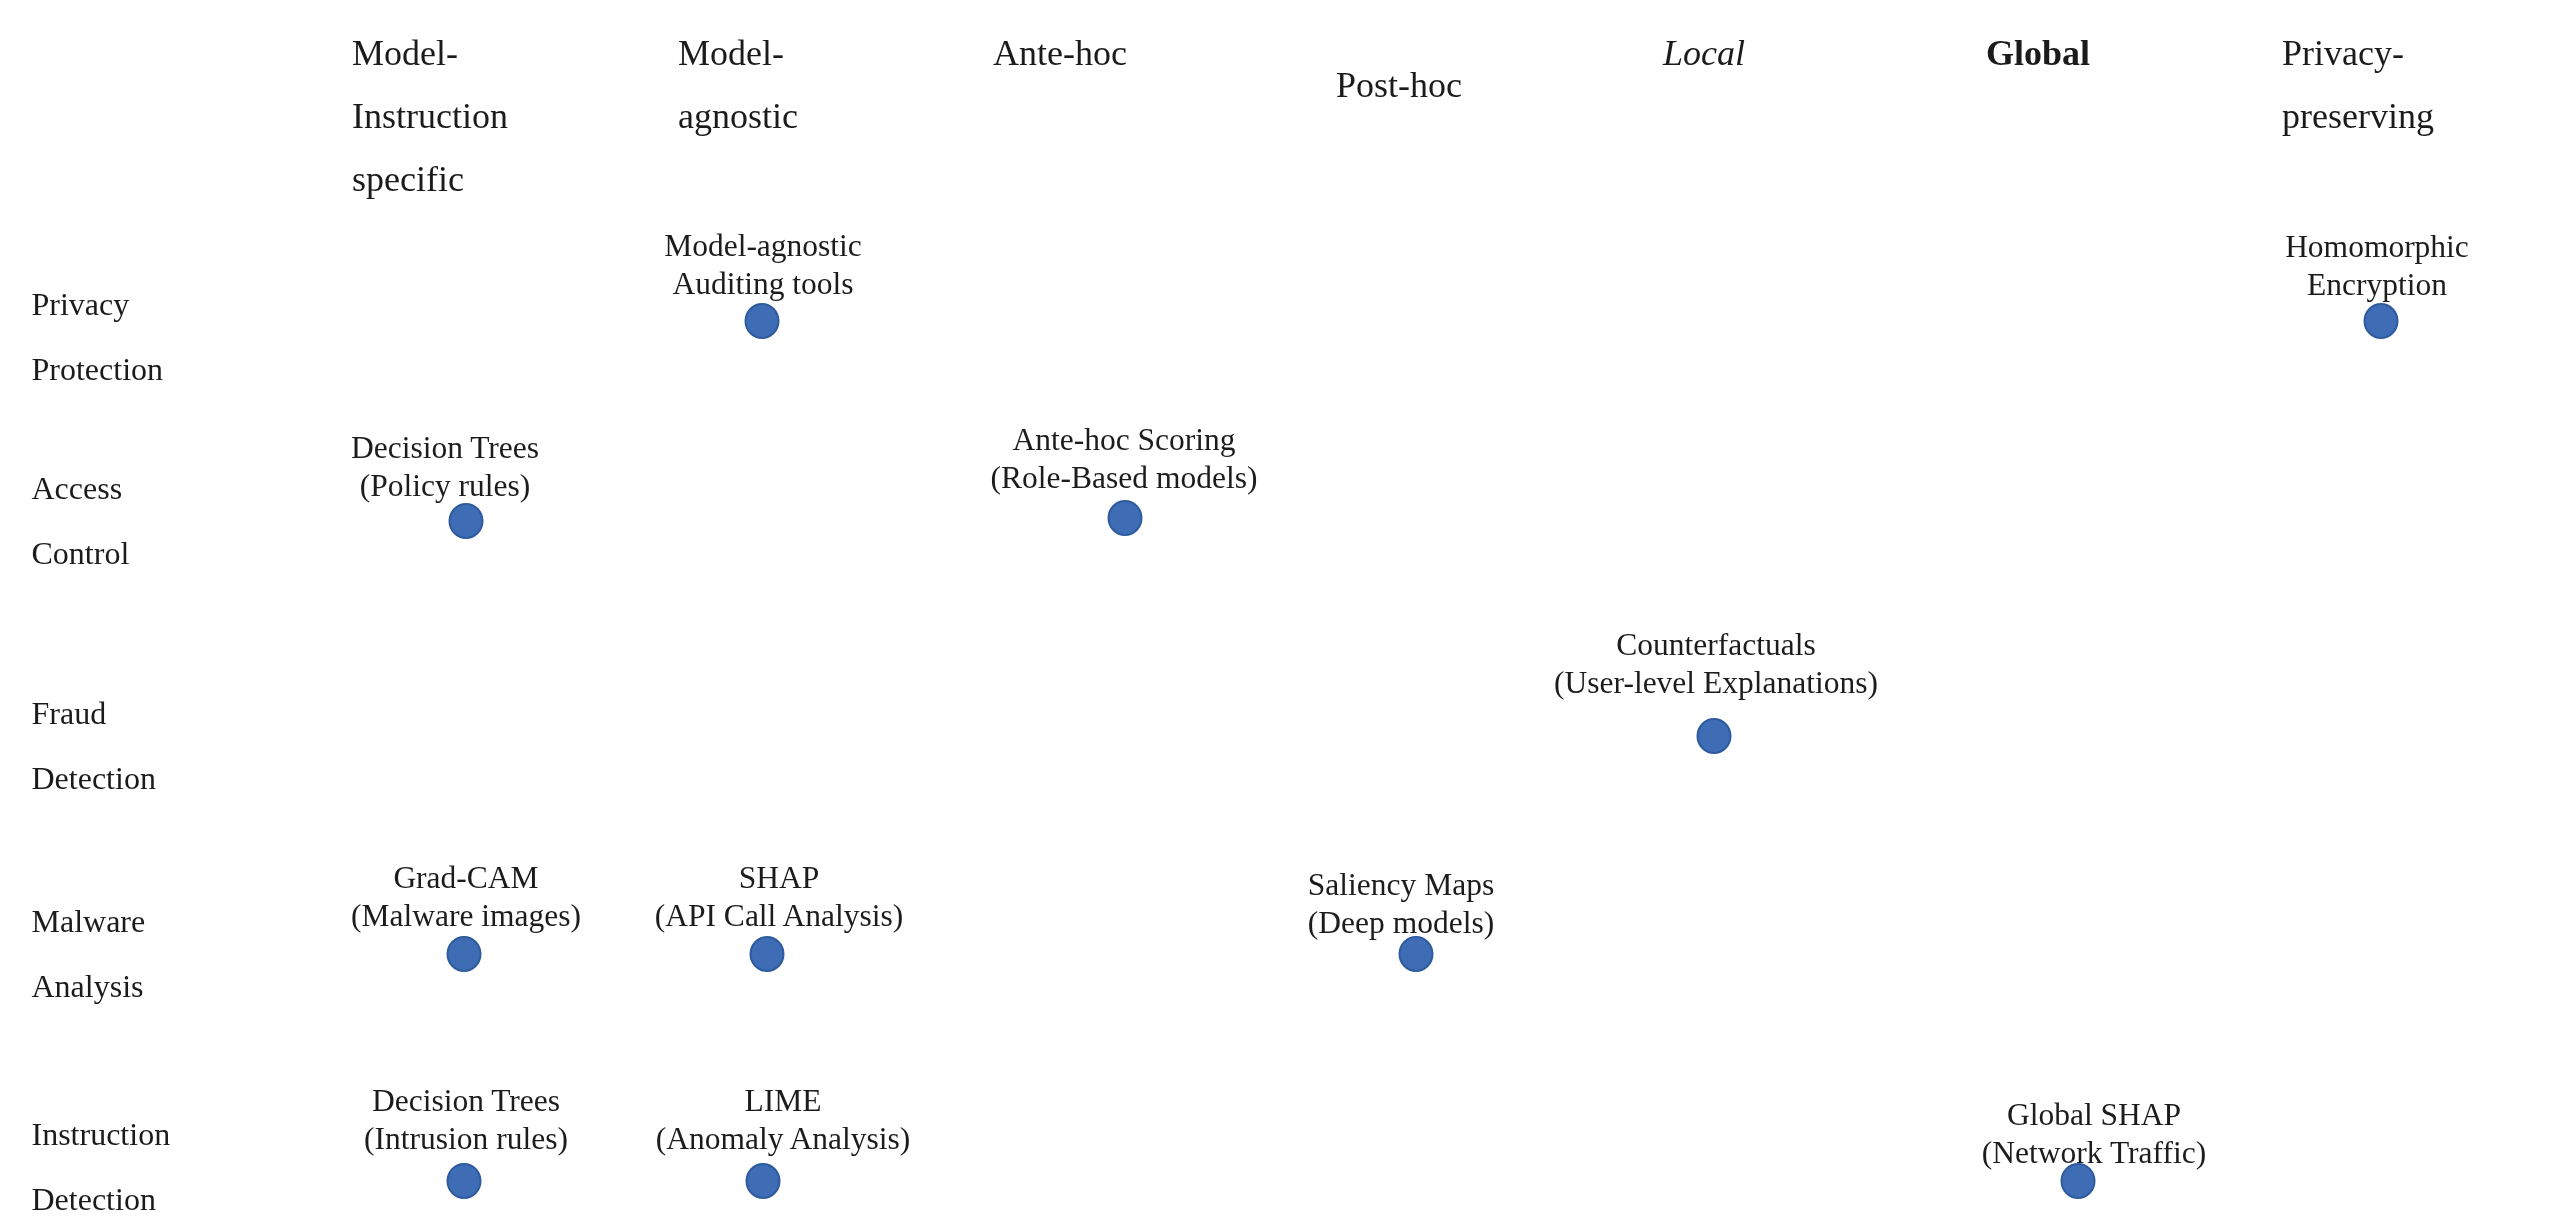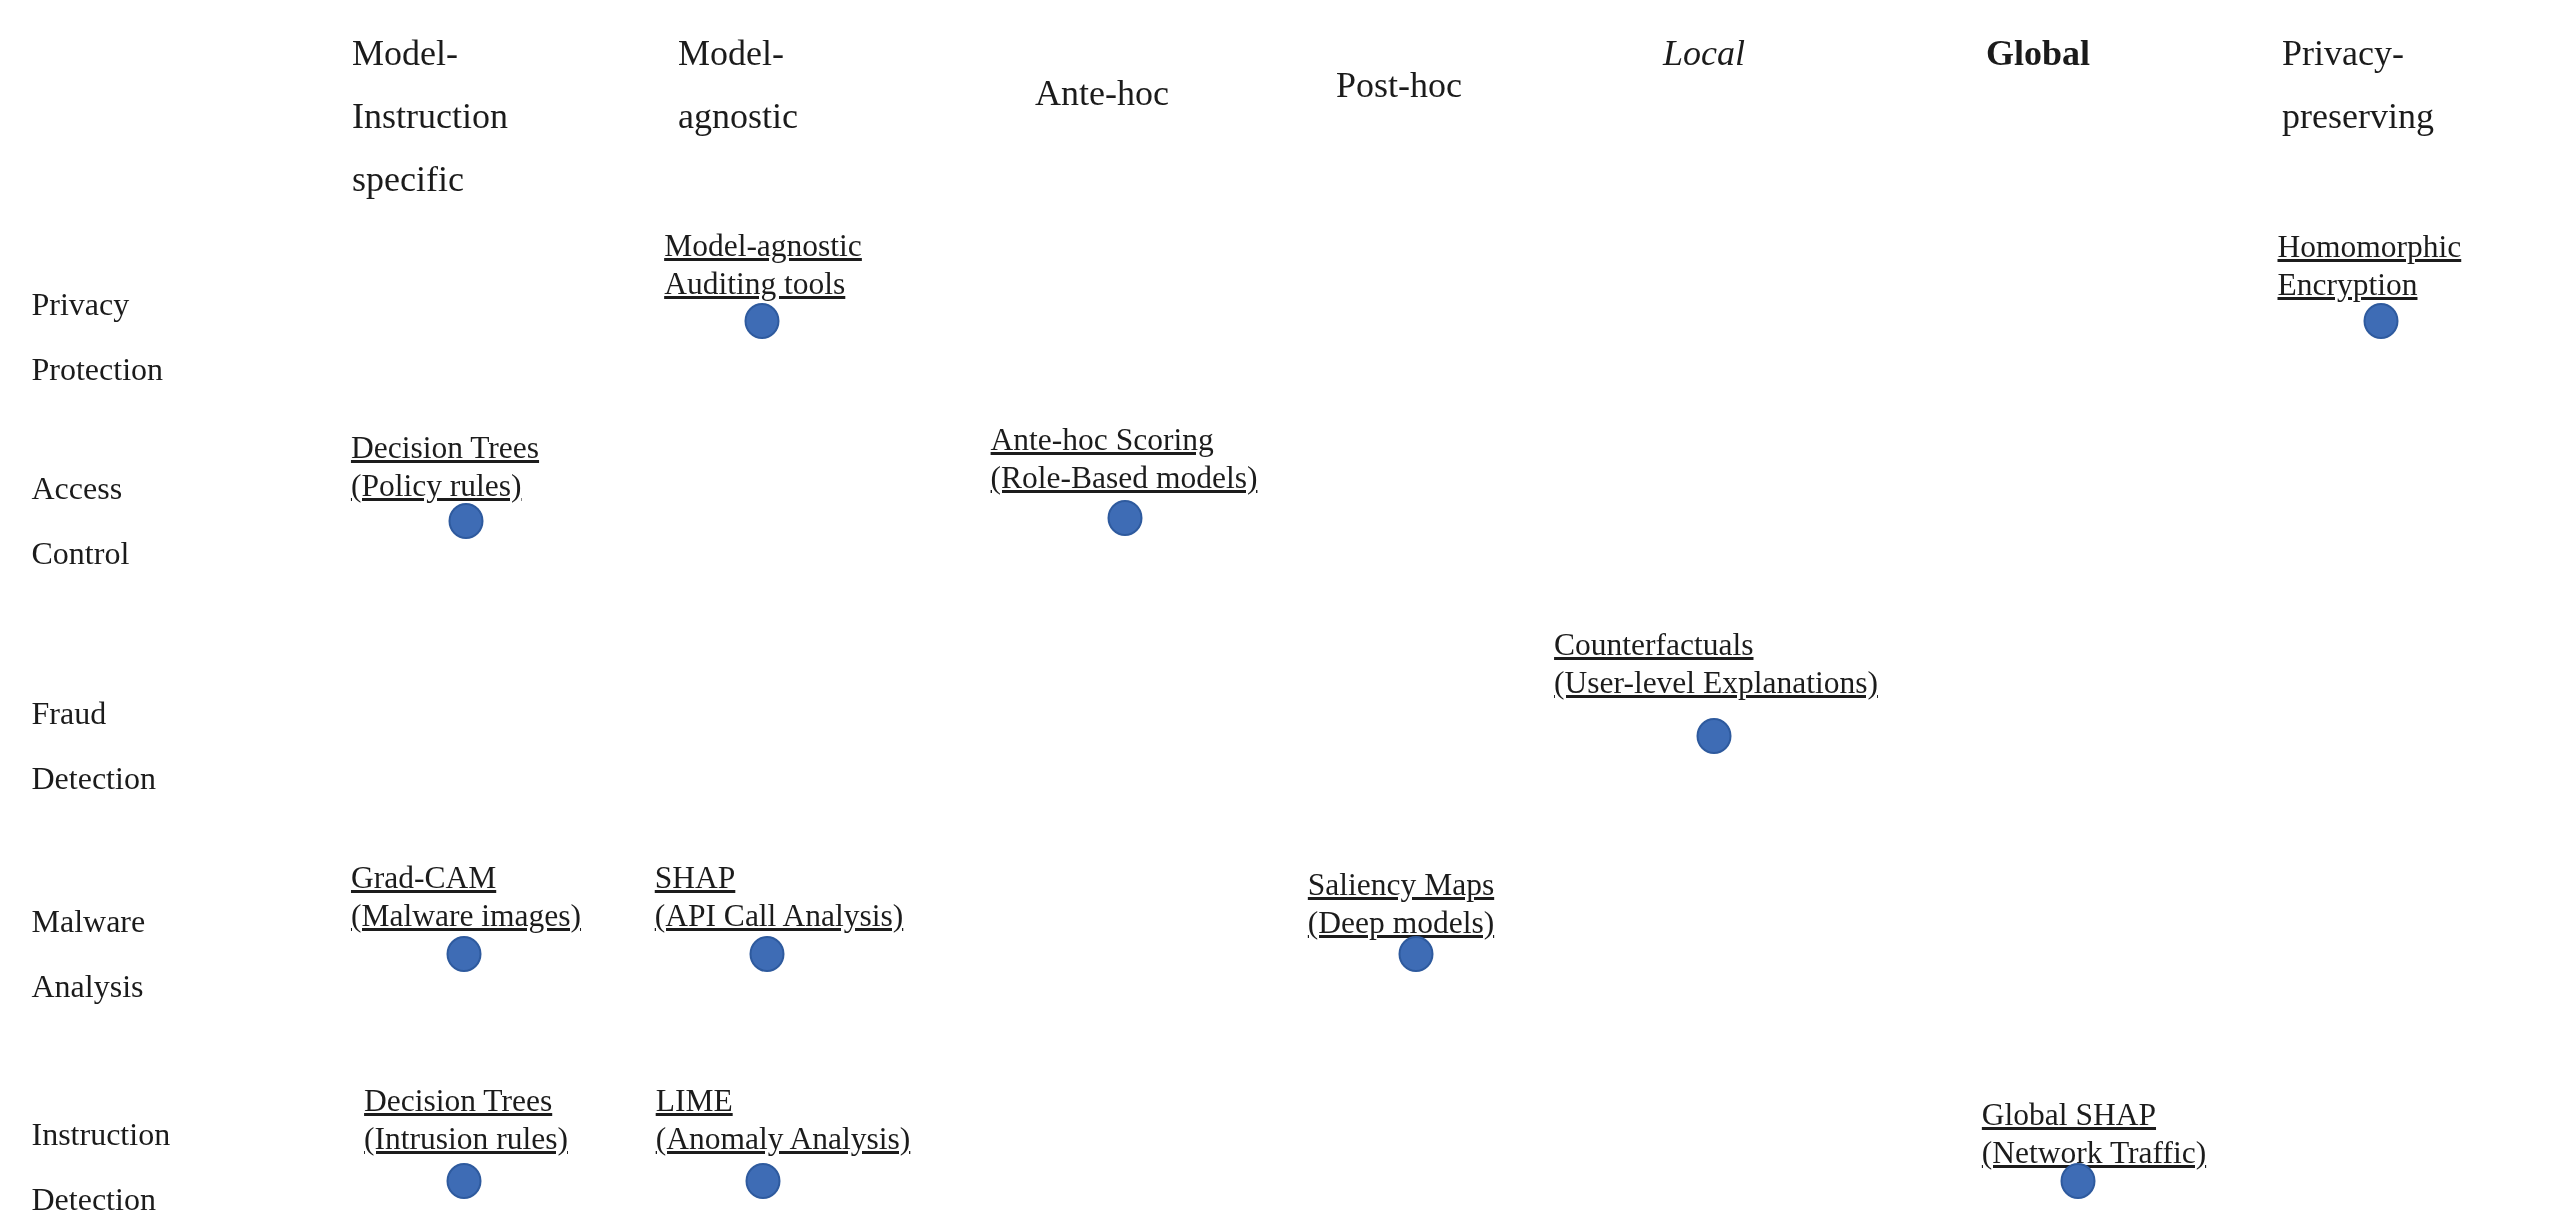--- a/index.html
+++ b/index.html
@@ -29,25 +29,25 @@
     position: absolute;
     font-size: 32px;
     line-height: 65px;
     white-space: pre-line;
     color: #1b1b1b;
     text-align: left;
   }
   .pt-label {
     position: absolute;
     transform: translateX(-50%);
+    text-align: center;
     font-size: 31.5px;
     line-height: 38px;
     white-space: pre-line;
     color: #1c1c1c;
-    text-decoration: underline;
   }
   .dot {
     position: absolute;
     width: 35px;
     height: 36px;
     border-radius: 50%;
     background: #3e6cb5;
     border: 2.4px solid #2e5a9e;
     box-sizing: border-box;
     transform: translate(-50%, -50%);
@@ -56,21 +56,21 @@
 </head>
 <body>
 
 <div class="canvas">
   <div>
       <div class="col-header" style="left: 352px; top: 22px;">Model-
 Instruction
 specific</div>
       <div class="col-header" style="left: 678px; top: 22px;">Model-
 agnostic</div>
-      <div class="col-header center" style="left: 1102px; top: 22px; margin-top: 40px;">Ante-hoc</div>
+      <div class="col-header center" style="left: 1060px; top: 22px;">Ante-hoc</div>
       <div class="col-header center" style="left: 1399px; top: 22px; margin-top: 32px;">Post-hoc</div>
       <div class="col-header center" style="left: 1704px; top: 22px; font-style: italic;">Local</div>
       <div class="col-header center" style="left: 2038px; top: 22px; font-weight: bold;">Global</div>
       <div class="col-header" style="left: 2282px; top: 22px;">Privacy-
 preserving</div>
     </div>
   <div>
       <div class="row-label" style="left: 31.5px; top: 272px;">Privacy
 Protection</div>
       <div class="row-label" style="left: 31.5px; top: 456px;">Access

